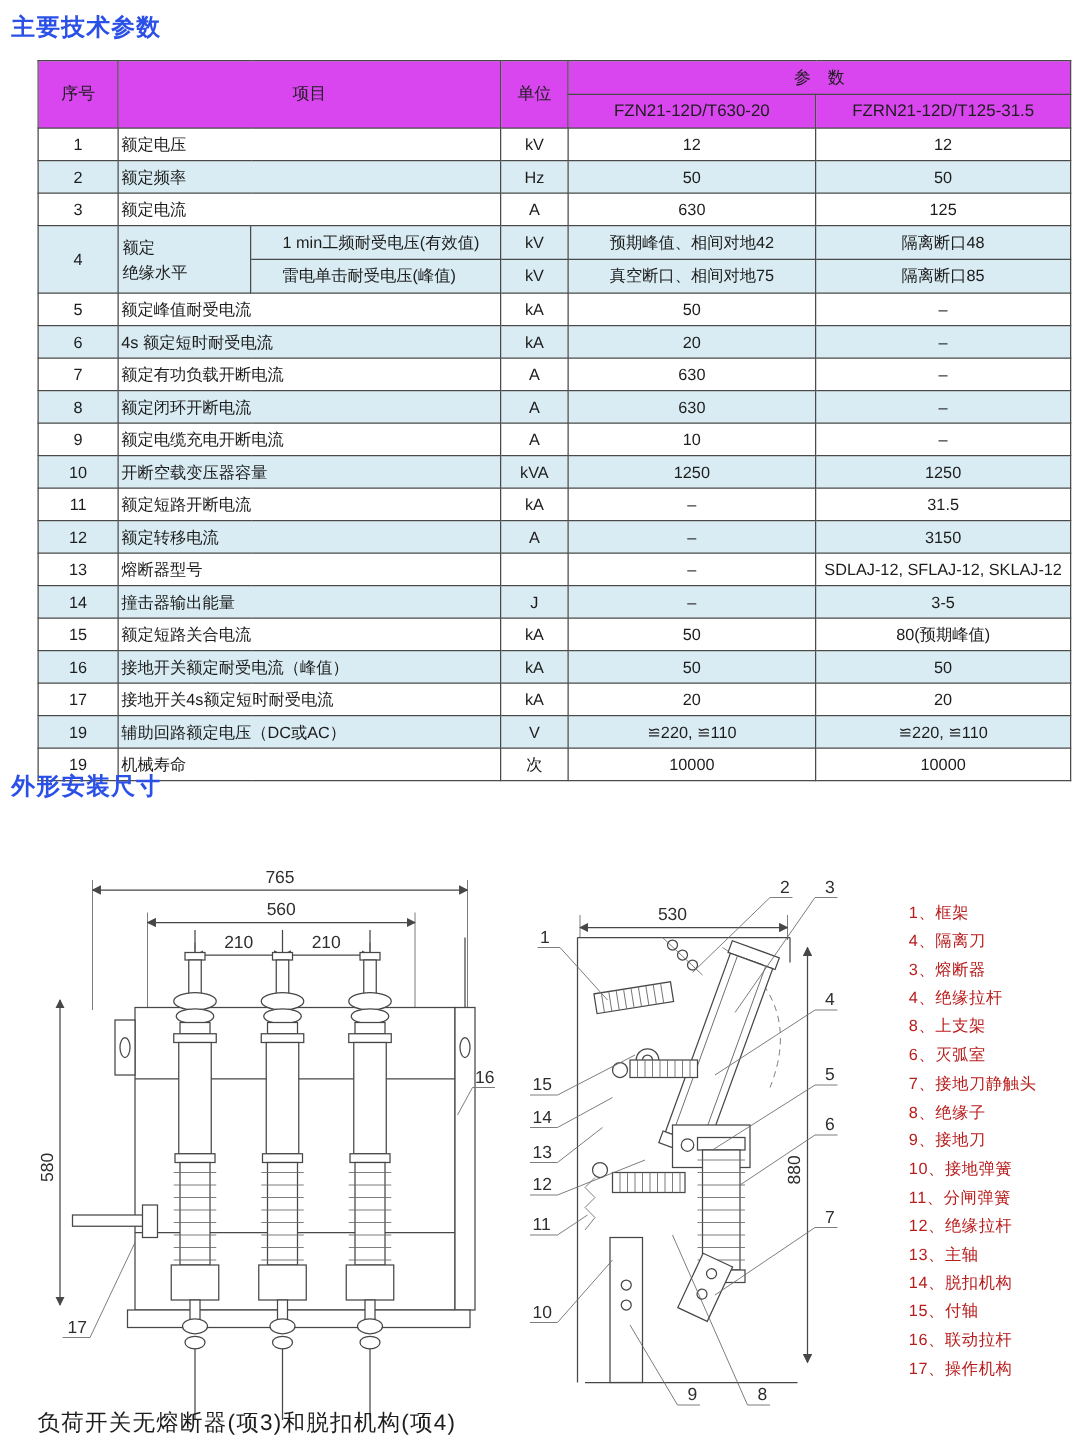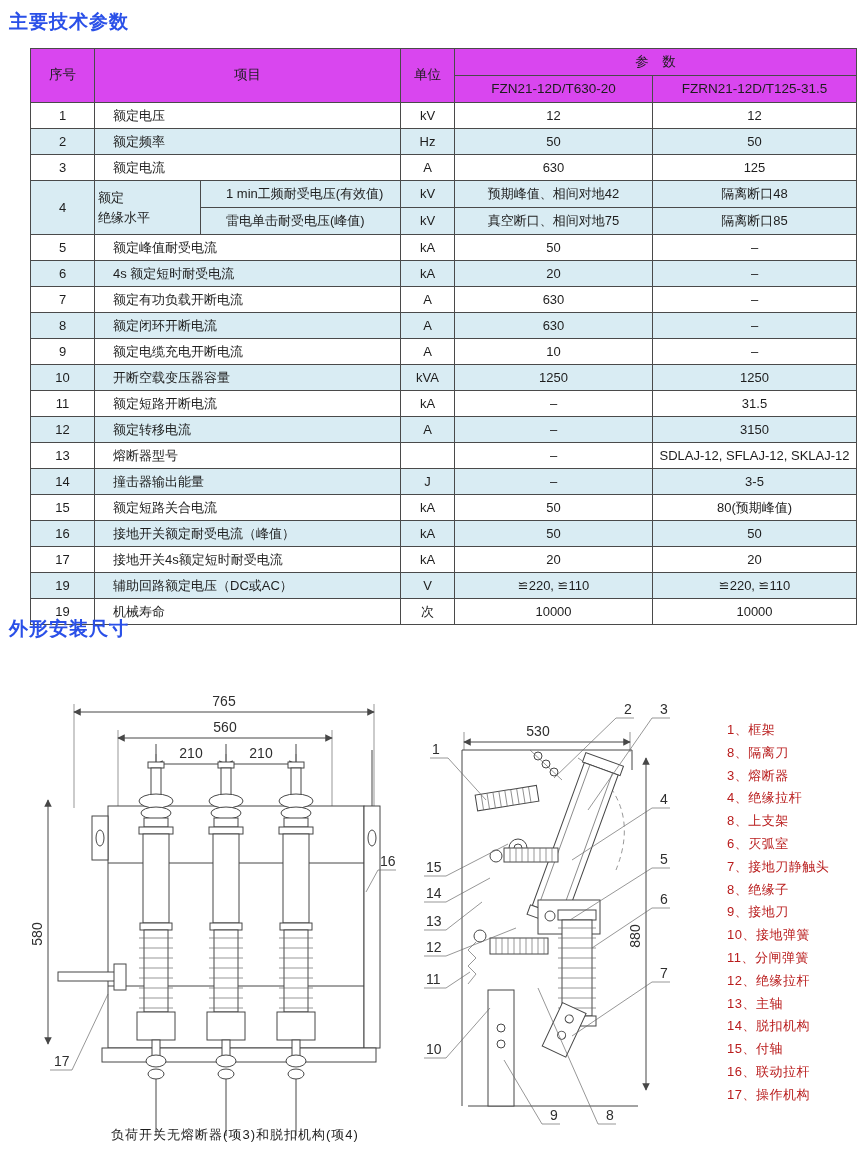--- a/index.html
+++ b/index.html
@@ -7,34 +7,34 @@
         font-family:"Liberation Sans","DejaVu Sans",sans-serif;color:#222;}
   .sec-title{position:absolute;left:9px;font-size:19px;font-weight:bold;color:#2a50e8;letter-spacing:1px;}
   #title1{top:9px;}
   #title2{top:616px;}
   table.params{position:absolute;left:30px;top:48px;width:826px;border-collapse:collapse;
         table-layout:fixed;font-size:13px;color:#1d1d1d;border:1.5px solid #3c3c3c;}
   table.params th,table.params td{border:1px solid #4a4a4a;text-align:center;padding:0 3px;
         height:25px;line-height:1.2;overflow:hidden;}
   table.params thead th{background:#d946ef;font-weight:normal;font-size:13.5px;height:26px;}
   table.params tr.stripe td{background:#d9ecf3;}
-  table.params td.item{ text-align:left;padding-left:18px;}
+  table.params td.item{ text-align:left;padding-left:2px;}
   table.params td.group{text-align:left;white-space:pre-line;line-height:1.5;}
   table.params td.sub{text-align:left;padding-left:25px;}
   table.params td.subrow{height:26px;}
   svg{position:absolute;}
   svg .ln{stroke:#474747;stroke-width:1;fill:none;}
   svg .wf{stroke:#474747;stroke-width:1;fill:#ffffff;}
   svg .thin{stroke:#6a6a6a;stroke-width:0.7;fill:none;}
   svg .dim{stroke:#474747;stroke-width:1;fill:none;}
   svg text{font-family:"Liberation Sans","DejaVu Sans",sans-serif;font-size:14px;fill:#2e2e2e;}
   .parts{position:absolute;left:727px;top:719px;font-size:13px;line-height:22.8px;
         letter-spacing:0.5px;list-style:none;margin:0;padding:0;color:#b91c1c;}
-  .caption{position:absolute;left:30px;top:1126px;width:410px;text-align:center;
-        font-size:13px;color:#1d1d1d;letter-spacing:1px;}
+  .caption{position:absolute;left:30px;top:1126px;width:410px;text-align:left;
+        font-size:18px;color:#1d1d1d;letter-spacing:1px;}
 </style>
 </head>
 <body>
 
 <div class="page">
 
   <div class="sec-title" id="title1">主要技术参数</div>
 
   <table class="params">
     <colgroup>
@@ -366,21 +366,21 @@
     <text x="6" y="238">13</text>
     <polyline class="thin" points="4,242 26,242 62,214"></polyline>
     <text x="6" y="210">14</text>
     <polyline class="thin" points="4,214 26,214 70,190"></polyline>
     <text x="6" y="184">15</text>
     <polyline class="thin" points="4,188 26,188 88,156"></polyline>
   </svg>
 
   <ul class="parts">
       <li>1、框架</li>
-      <li>8、隔离刀</li>
+      <li>4、隔离刀</li>
       <li>3、熔断器</li>
       <li>4、绝缘拉杆</li>
       <li>8、上支架</li>
       <li>6、灭弧室</li>
       <li>7、接地刀静触头</li>
       <li>8、绝缘子</li>
       <li>9、接地刀</li>
       <li>10、接地弹簧</li>
       <li>11、分闸弹簧</li>
       <li>12、绝缘拉杆</li>

